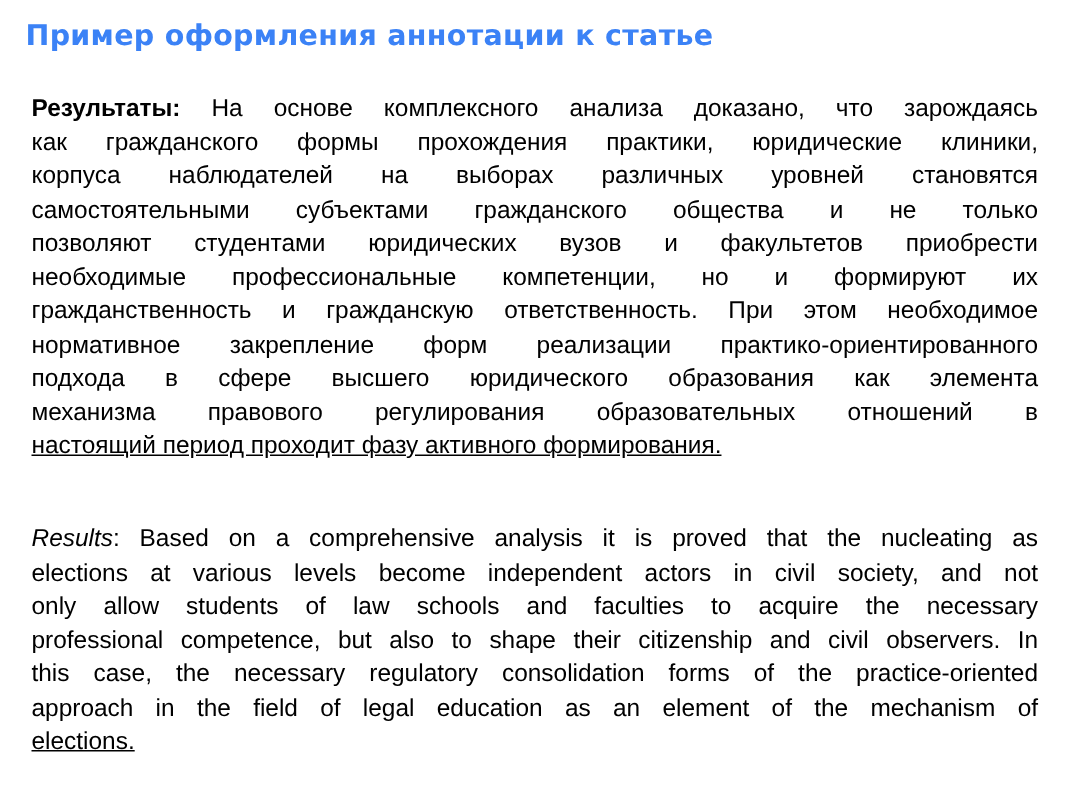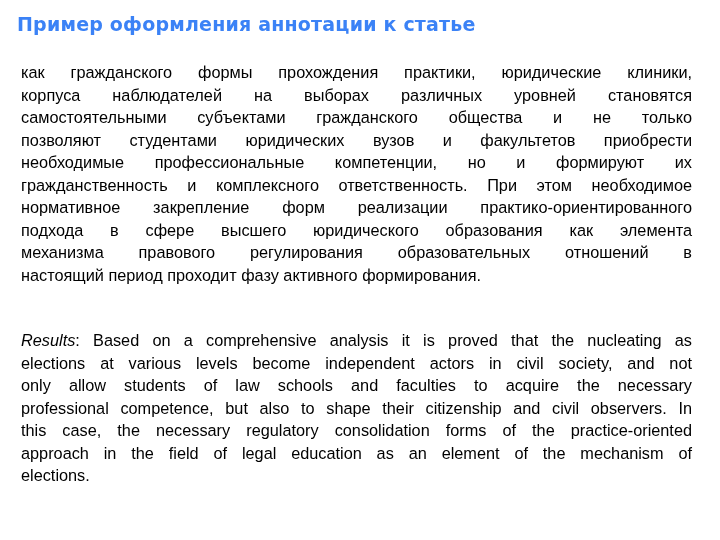--- a/index.html
+++ b/index.html
@@ -8,38 +8,39 @@
     position: absolute; left: 17px; top: 13px; width: 690px;
     font-family: "DejaVu Sans", sans-serif; font-weight: bold;
     font-size: 19px; color: #3b82f6; letter-spacing: 0.2px; white-space: nowrap;
   }
   .para {
     position: absolute; left: 21px; width: 671px;
     font-family: "Liberation Sans", sans-serif; font-size: 16.3px;
     line-height: 22.5px; color: #000; text-align: justify; text-align-last: left;
   }
   .para .line { display: block; text-align: justify; text-align-last: justify; height: 22.5px; white-space: nowrap; }
-  .para .line.last { text-align-last: left; }
+  .para .line.last { text-align-last: left; text-decoration: underline; }
   #ru { top: 61px; }
-  #en { top: 329px; }
+  #en { top: 348px; }
   .lbl-bold { font-weight: bold; }
   .lbl-italic { font-style: italic; }
 </style>
 </head>
 <body>
 
 <div class="title">Пример оформления аннотации к статье</div>
 
 <div class="para" id="ru">
+  <span class="line"><span class="lbl-bold">Результаты:</span><span> На основе комплексного анализа доказано, что зарождаясь</span></span>
   <span class="line">как гражданского формы прохождения практики, юридические клиники,</span>
   <span class="line">корпуса наблюдателей на выборах различных уровней становятся</span>
   <span class="line">самостоятельными субъектами гражданского общества и не только</span>
   <span class="line">позволяют студентами юридических вузов и факультетов приобрести</span>
   <span class="line">необходимые профессиональные компетенции, но и формируют их</span>
-  <span class="line">гражданственность и комплексного ответственность. При этом необходимое</span>
+  <span class="line">гражданственность и гражданскую ответственность. При этом необходимое</span>
   <span class="line">нормативное закрепление форм реализации практико-ориентированного</span>
   <span class="line">подхода в сфере высшего юридического образования как элемента</span>
   <span class="line">механизма правового регулирования образовательных отношений в</span>
   <span class="line last">настоящий период проходит фазу активного формирования.</span>
 </div>
 
 <div class="para" id="en">
   <span class="line"><span class="lbl-italic">Results</span><span>: Based on a comprehensive analysis it is proved that the nucleating as</span></span>
   <span class="line">elections at various levels become independent actors in civil society, and not</span>
   <span class="line">only allow students of law schools and faculties to acquire the necessary</span>

